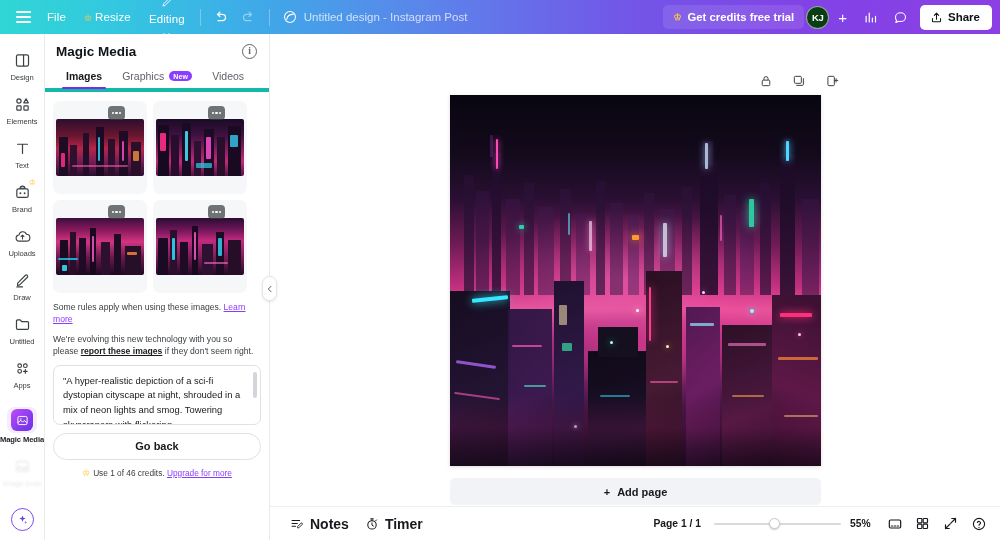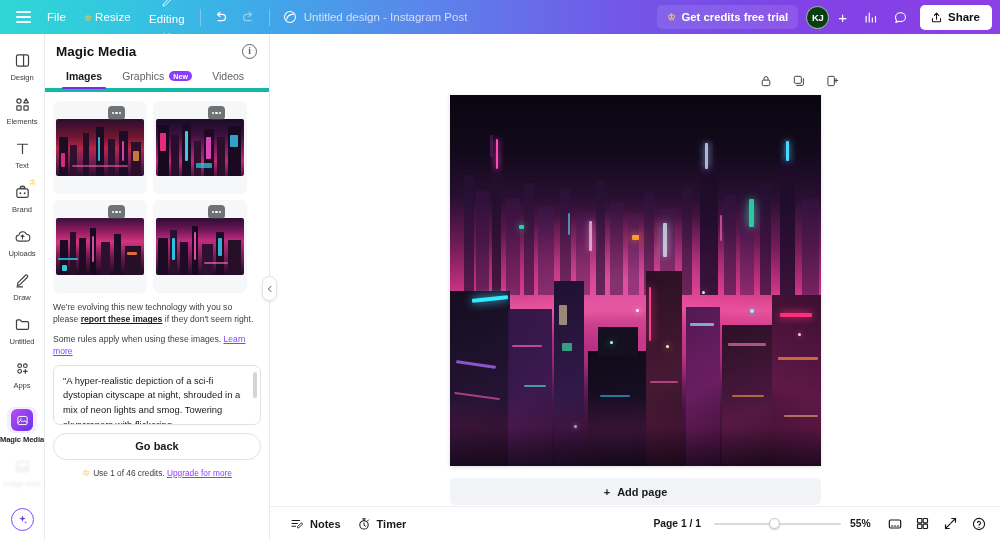--- a/index.html
+++ b/index.html
@@ -34,21 +34,21 @@
   .hdr-right { display: flex; align-items: center; gap: 2px; padding-right: 8px; }
   .trial-btn {
     display: flex; align-items: center; gap: 3px; font-size: 11.3px; font-weight: bold;
     padding: 6px 10px; border-radius: 5px; cursor: pointer; white-space: nowrap;
     background: rgba(255,255,255,.10);
   }
   .avatar {
     width: 23px; height: 23px; border-radius: 50%; background: #0b3d15;
     color: #fff; font-size: 9.5px; font-weight: bold; display: flex;
     align-items: center; justify-content: center; cursor: pointer;
-    border: 1.5px solid rgba(255,255,255,.55); margin-left: 6px; letter-spacing: -.2px;
+    border: 1.5px solid rgba(255,255,255,.55); letter-spacing: -.2px;
   }
   .plus-btn { font-size: 15px; color: #fff; padding: 0 7px; cursor: pointer; line-height: 1; }
   .share-btn {
     display: flex; align-items: center; gap: 5px; background: #fff; color: #0e1318;
     font-size: 11.5px; font-weight: bold; padding: 6px 12px 6px 10px;
     border-radius: 5px; cursor: pointer; margin-left: 4px;
   }
 
   
   .rail {
@@ -177,21 +177,21 @@
     justify-content: center; gap: 7px; font-size: 11px; color: #17191c;
     cursor: pointer; font-weight: bold;
   }
 
   
   .botbar {
     position: absolute; left: 270px; bottom: 0; width: 730px; height: 34px;
     background: #fff; border-top: 1px solid #eceef0; display: flex;
     align-items: center; padding: 0 12px; z-index: 20;
   }
-  .bb-item { display: flex; align-items: center; gap: 6px; font-size: 11px;
+  .bb-item { display: flex; align-items: center; gap: 6px; font-size: 14px;
              color: #17191c; cursor: pointer; padding: 5px 8px; border-radius: 4px;
              font-weight: bold; }
   .bb-right { margin-left: auto; display: flex; align-items: center; gap: 9px; }
   .pagenum { font-size: 10.3px; color: #17191c; font-weight: bold; margin-right: 4px; }
   .slider { width: 127px; height: 13px; position: relative; cursor: pointer; }
   .slider-track { position: absolute; top: 6px; left: 0; width: 127px; height: 1.6px;
                   background: #d7dadf; border-radius: 2px; }
   .slider-knob { position: absolute; top: 1px; left: 55px; width: 11px; height: 11px;
                  border-radius: 50%; background: #fff; border: 1px solid #c6c9ce;
                  box-shadow: 0 1px 2px rgba(0,0,0,.18); cursor: grab; }
@@ -504,24 +504,24 @@
         <div class="neon" style="left:16px;top:20px;width:3px;height:22px;background:#2fe0ff;opacity:.85;"></div>
         <div class="neon" style="left:38px;top:14px;width:2px;height:28px;background:#ff5ac8;opacity:.85;"></div>
         <div class="neon" style="left:62px;top:20px;width:4px;height:18px;background:#36dbff;opacity:.8;"></div>
         <div class="neon" style="left:48px;top:44px;width:24px;height:2px;background:#ff6ec8;opacity:.6;"></div>
       </div>
     </div>
   </div>
 
   <div class="legal">
     <p>
-      <span>We're evolving this new technology with you so please </span><span class="lnk-b">report these images</span><span> if they don't seem right.</span>
+      <span>Some rules apply when using these images. </span><span class="lnk">Learn more</span>
     </p>
     <p>
-      <span>Some rules apply when using these images. </span><span class="lnk">Learn more</span>
+      <span>We're evolving this new technology with you so please </span><span class="lnk-b">report these images</span><span> if they don't seem right.</span>
     </p>
   </div>
 
   <div class="prompt-wrap">
     <div class="prompt-txt">"A hyper-realistic depiction of a sci-fi dystopian cityscape at night, shrouded in a mix of neon lights and smog. Towering skyscrapers with flickering</div>
     <div class="p-scroll"></div>
   </div>
   <div class="clear-row">
     <div class="clear-btn">Clear</div>
   </div>

